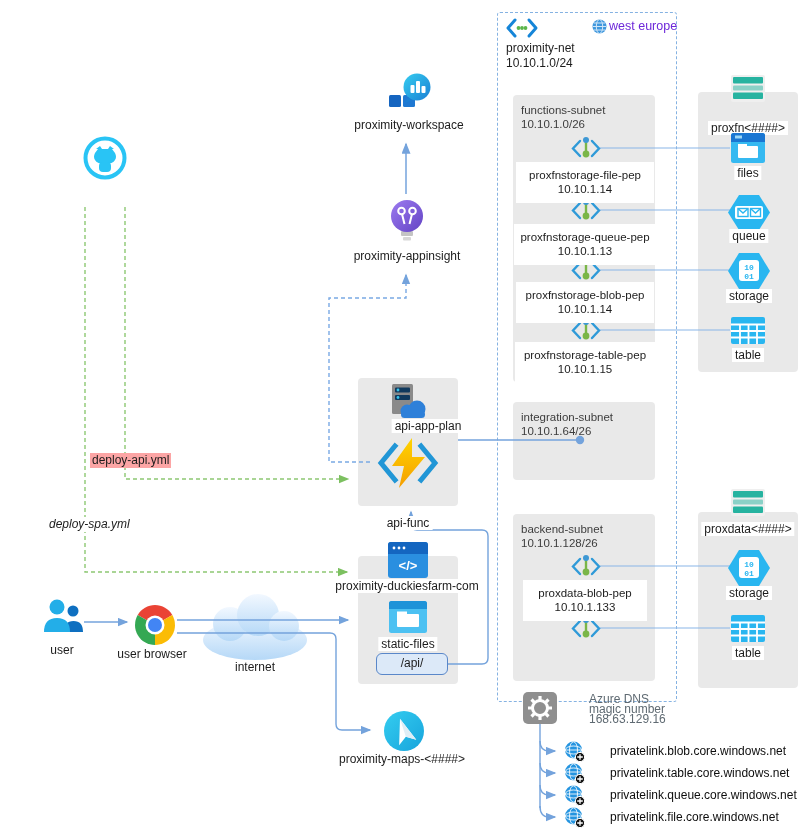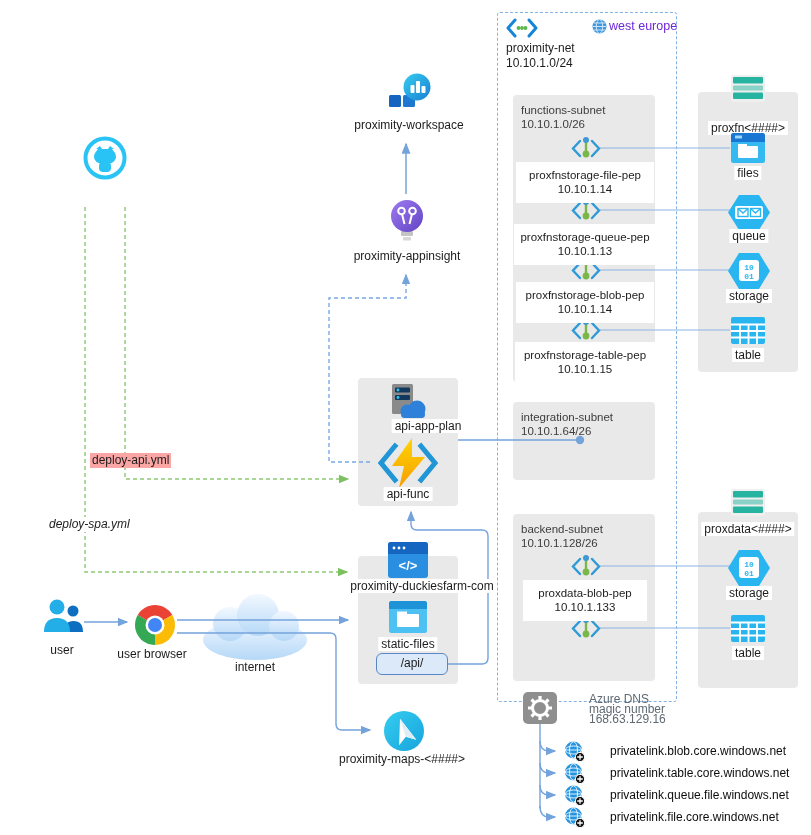--- a/index.html
+++ b/index.html
@@ -184,33 +184,33 @@
       <stop offset="0" stop-color="#ffd400"></stop>
           <stop offset="1" stop-color="#f59e00"></stop>
         </linearGradient>
       </defs>
     <g stroke="#2196d6" stroke-width="5" fill="none" stroke-linecap="square">
       <path d="M17 9 L3 26 L17 43"></path>
         <path d="M43 9 L57 26 L43 43"></path>
     </g>
     <path d="M34 1 L14 29 H26 L21 51 L47 20 H34 Z" fill="url(#gbolt)"></path>
   </svg>
-  <div class="lbl" style="left:408px;top:487px;text-align:center;">api-func</div>
+  <div class="lbl" style="left:408px;top:516px;text-align:center;">api-func</div>
 
   <svg width="40" height="36" style="left:388px;top:542px;">
     <rect x="0" y="0" width="40" height="36" rx="3" fill="#2a8fe0"></rect>
     <path d="M0 3 a3 3 0 0 1 3-3 h34 a3 3 0 0 1 3 3 v9 H0 Z" fill="#1466c0"></path>
     <g fill="#fff">
         <circle cx="6" cy="6" r="1.4"></circle>
         <circle cx="11" cy="6" r="1.4"></circle>
         <circle cx="16" cy="6" r="1.4"></circle>
       </g>
     <text x="20" y="28" text-anchor="middle" font-size="13" font-weight="bold" fill="#fff" font-family="Liberation Sans,sans-serif">&lt;/&gt;</text>
   </svg>
-  <div class="lbl" style="left:422px;top:579px;">proximity-duckiesfarm-com</div>
+  <div class="lbl" style="left:407px;top:579px;">proximity-duckiesfarm-com</div>
 
   <svg width="38" height="32" style="left:389px;top:601px;">
     <rect x="0" y="0" width="38" height="32" rx="2.5" fill="#4cc1f2"></rect>
     <path d="M0 2.5 a2.5 2.5 0 0 1 2.5-2.5 h33 a2.5 2.5 0 0 1 2.5 2.5 V8 H0 Z" fill="#1e93d8"></path>
     <rect x="8" y="10.5" width="10" height="4" fill="#fff"></rect>
     <rect x="8" y="13" width="22" height="13" rx="1" fill="#fff"></rect>
   </svg>
   <div class="lbl" style="left:408px;top:637px;">static-files</div>
 
   <div class="apichip" style="left:376px;top:653px;width:70px;height:20px;">/api/</div>
@@ -455,21 +455,21 @@
     <g stroke="rgba(255,255,255,0.85)" stroke-width="1" fill="none">
       <ellipse cx="9.5" cy="9" rx="4" ry="8.2"></ellipse>
         <ellipse cx="9.5" cy="9" rx="8.2" ry="4"></ellipse>
         <path d="M1.3 9 H17.7"></path>
     </g>
     <circle cx="16" cy="16" r="4.6" fill="#141414" stroke="#fff" stroke-width="1"></circle>
     <g stroke="#fff" stroke-width="1.3">
         <path d="M16 13.2 V18.8 M13.2 16 H18.8"></path>
       </g>
   </svg>
-  <div class="dnslbl" style="left:592px;top:788px;">privatelink.queue.file.windows.net</div>
+  <div class="dnslbl" style="left:592px;top:788px;">privatelink.queue.core.windows.net</div>
 
   <svg width="21" height="21" style="left:564px;top:807px;">
     <circle cx="9.5" cy="9" r="8.5" fill="#2494e0"></circle>
     <g stroke="rgba(255,255,255,0.85)" stroke-width="1" fill="none">
       <ellipse cx="9.5" cy="9" rx="4" ry="8.2"></ellipse>
         <ellipse cx="9.5" cy="9" rx="8.2" ry="4"></ellipse>
         <path d="M1.3 9 H17.7"></path>
     </g>
     <circle cx="16" cy="16" r="4.6" fill="#141414" stroke="#fff" stroke-width="1"></circle>
     <g stroke="#fff" stroke-width="1.3">

